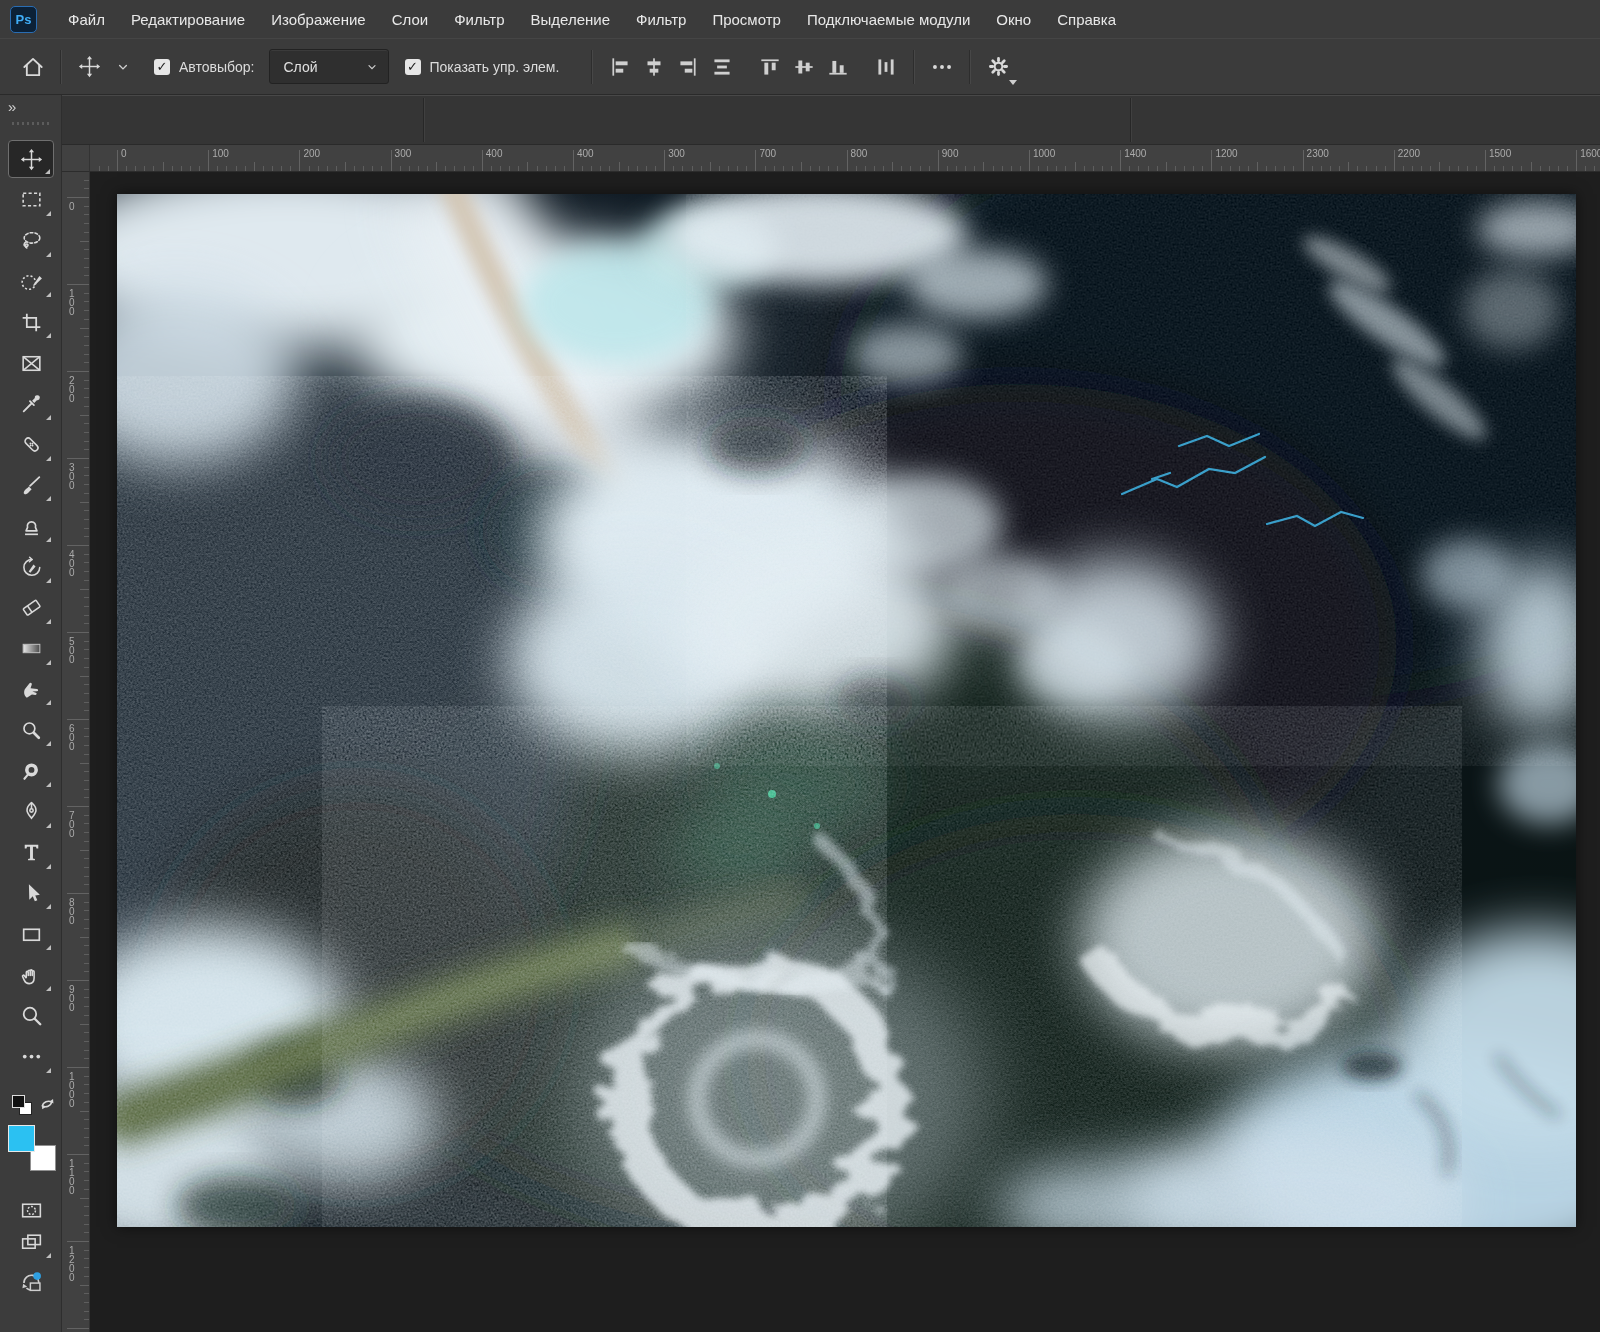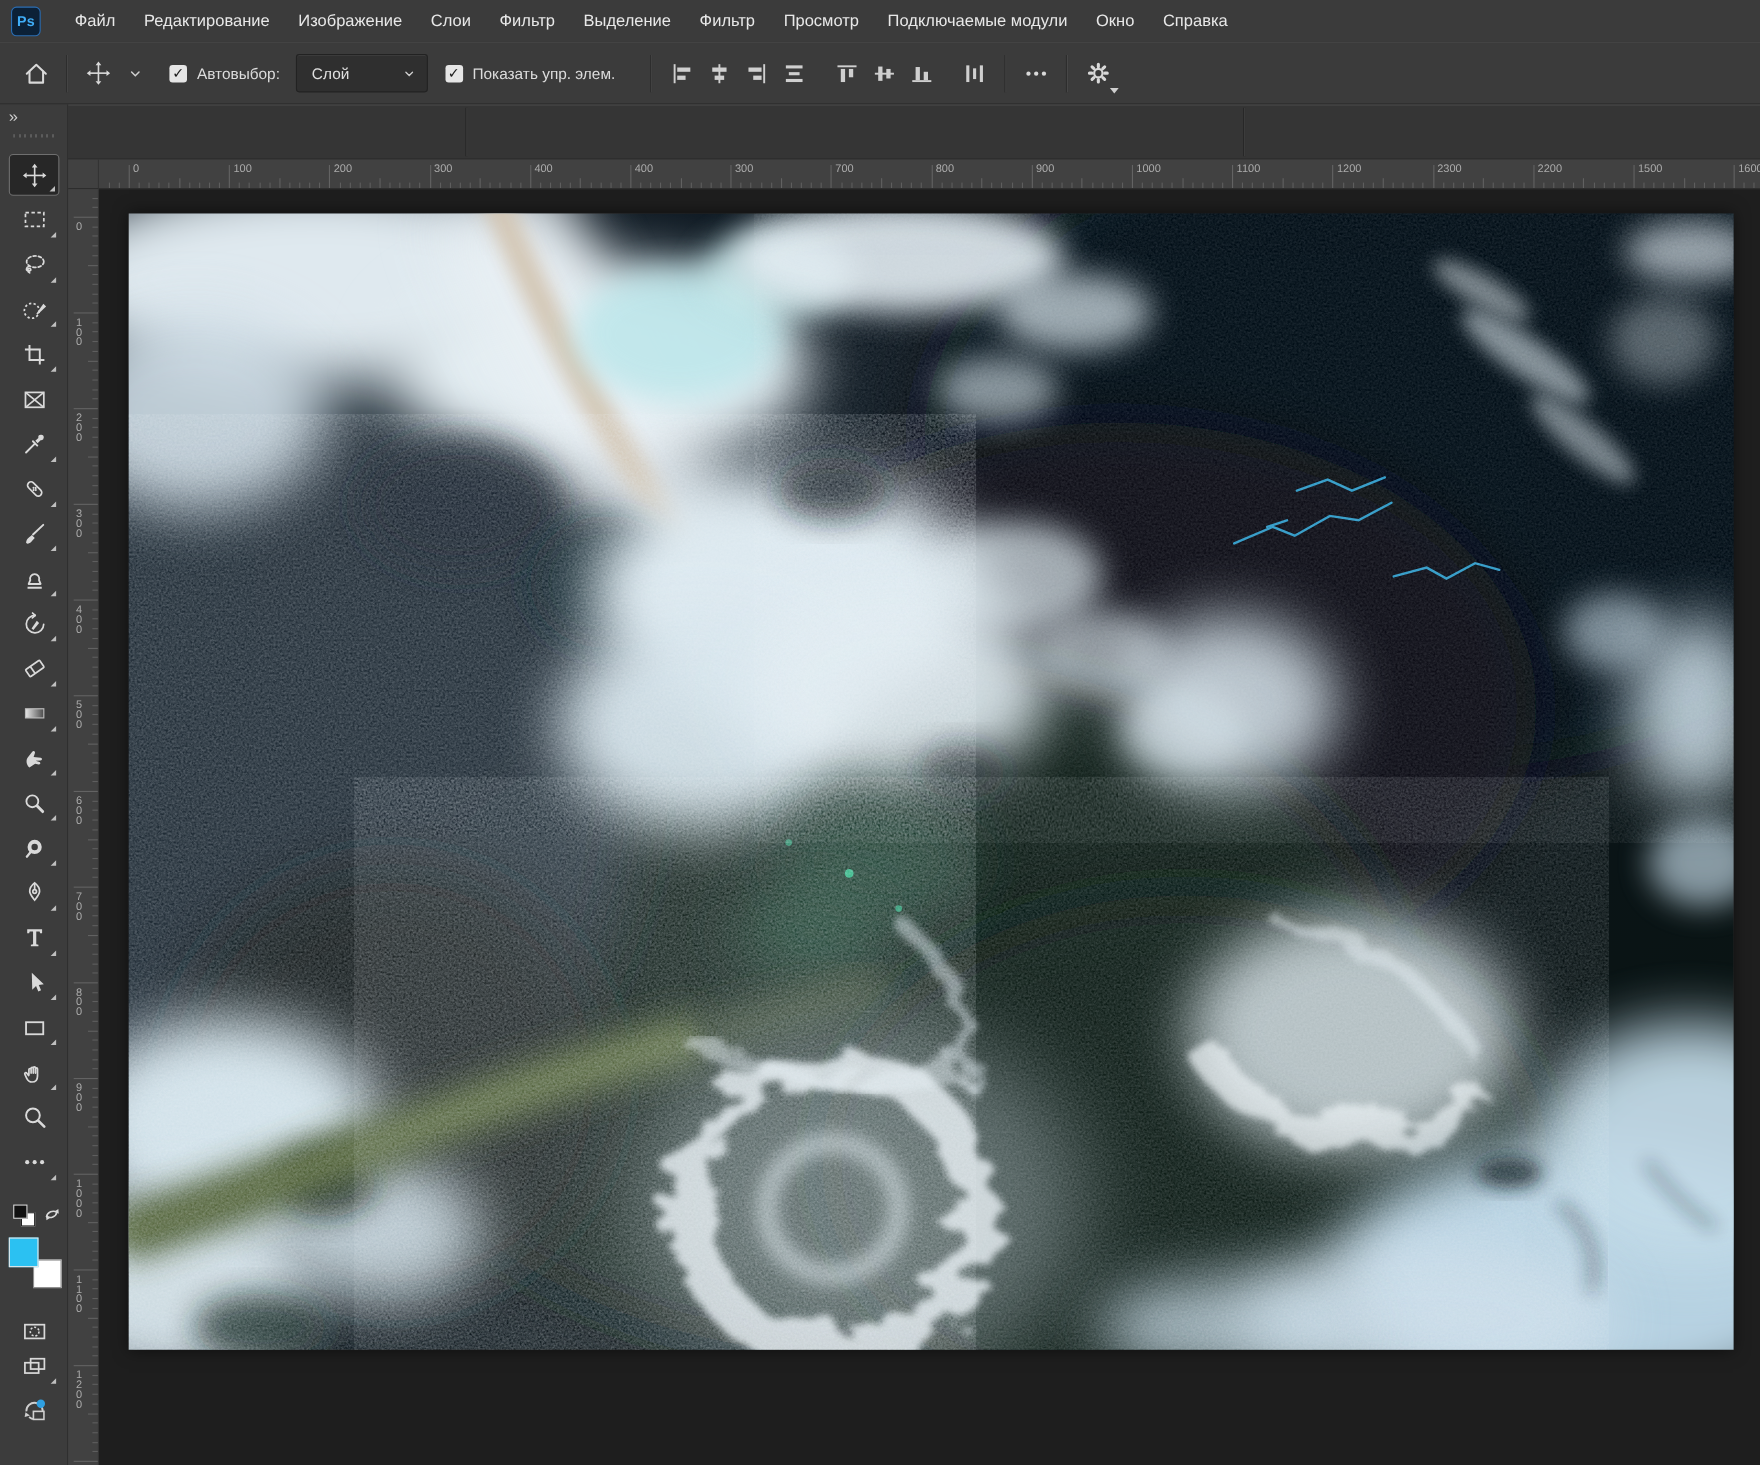--- a/index.html
+++ b/index.html
@@ -760,21 +760,21 @@
       <span class="rh-num" style="left: 122.2px;">100</span>
       <span class="rh-num" style="left: 213.4px;">200</span>
       <span class="rh-num" style="left: 304.6px;">300</span>
       <span class="rh-num" style="left: 395.8px;">400</span>
       <span class="rh-num" style="left: 487px;">400</span>
       <span class="rh-num" style="left: 578.2px;">300</span>
       <span class="rh-num" style="left: 669.4px;">700</span>
       <span class="rh-num" style="left: 760.6px;">800</span>
       <span class="rh-num" style="left: 851.8px;">900</span>
       <span class="rh-num" style="left: 943px;">1000</span>
-      <span class="rh-num" style="left: 1034.2px;">1100</span>
+      <span class="rh-num" style="left: 1034.2px;">1400</span>
       <span class="rh-num" style="left: 1125.4px;">1200</span>
       <span class="rh-num" style="left: 1216.6px;">2300</span>
       <span class="rh-num" style="left: 1307.8px;">2200</span>
       <span class="rh-num" style="left: 1399px;">1500</span>
       <span class="rh-num" style="left: 1490.2px;">1600</span>
     </div>
   <div class="ruler-v" id="ruler-v">
       <div class="rv-min" style="top: 7.6px;"></div>
       <div class="rv-min" style="top: 16.3px;"></div>
       <div class="rv-maj" style="top: 25px;"></div>

